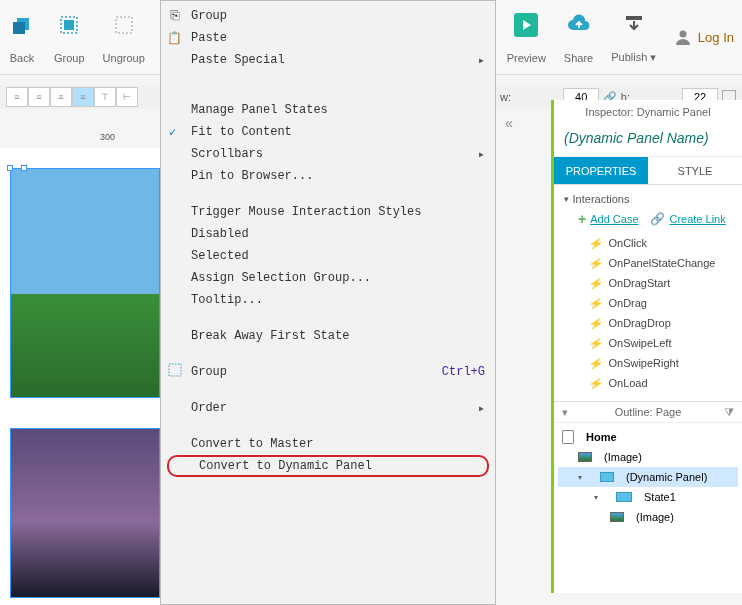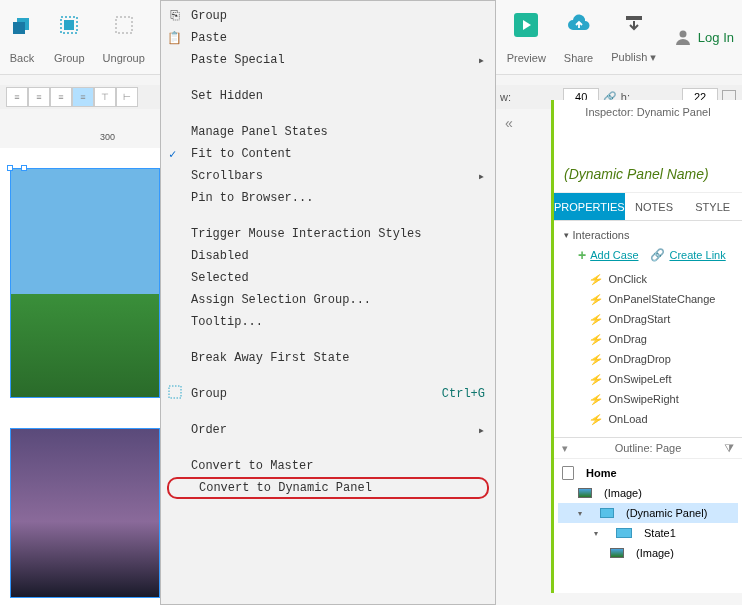--- a/index.html
+++ b/index.html
@@ -25,29 +25,29 @@
   .img-placeholder { position: absolute; left: 10px; width: 150px; border: 1px solid #3399ff; }
   .img1 { top: 20px; height: 230px; background: linear-gradient(to bottom, #6fb7e7 0%, #6fb7e7 55%, #3a8f3a 55%, #2a6b2a 100%); }
   .img2 { top: 280px; height: 170px; background: linear-gradient(to bottom, #5a4a7a 0%, #8a6a9a 55%, #1a1a2a 100%); }
   .handle { position:absolute; width:6px; height:6px; background:#fff; border:1px solid #3399ff; }
 
   .context-menu { position: absolute; top: 0; left: 160px; width: 336px; height: 605px; background: #f2f2f2; border: 1px solid #bbb; font-family: "Courier New", monospace; font-size: 12px; color: #333; padding-top: 4px; }
   .menu-item { display:flex; align-items:center; height:22px; padding: 0 10px 0 30px; position:relative; cursor:default; }
   .menu-item .mi-icon { position:absolute; left:6px; width:16px; text-align:center; }
   .menu-item .check { position:absolute; left:8px; color:#0066cc; }
   .menu-item .arrow { margin-left:auto; color:#555; }
-  .menu-item .shortcut { margin-left:auto; color:#0f766e; }
+  .menu-item .shortcut { margin-left:auto; color:#4c1d95; }
   .menu-sep { height: 14px; }
   .menu-item.highlighted { border: 2px solid #d2232a; border-radius: 10px; margin:0 6px; }
 
   .inspector-handle { position:absolute; top:115px; left:500px; width:18px; text-align:center; color:#888; font-size:14px; }
 
   .right-panel { position: absolute; top: 100px; right: 0; width: 191px; height: 493px; background: #fff; border-left: 3px solid #84cc16; font-size: 12px; }
   .insp-title { text-align:center; padding:6px 0; color:#666; font-size:11px; }
-  .insp-name { padding: 6px 10px 10px; font-style: italic; color: #4d7c0f; font-size: 14px; border-bottom:1px solid #eee;margin-top:36px; }
+  .insp-name { padding: 6px 10px 10px; font-style: italic; color: #0f766e; font-size: 14px; border-bottom:1px solid #eee; }
   .tabs { display:flex; height:28px; border-bottom:1px solid #ddd; }
   .tab { flex:1; text-align:center; line-height:28px; font-size:11px; color:#555; cursor:pointer; }
   .tab.active { background:#0099cc; color:#fff; }
   .section { padding: 8px 10px; }
   .sec-head { color:#555; font-size:11px; display:flex; align-items:center; gap:4px; }
   .case-row { display:flex; align-items:center; gap:12px; padding:6px 0 2px 14px; }
   .case-row a { color:#009ba8; text-decoration:underline; font-size:11px; }
   .evt-list { padding: 4px 0 0 26px; }
   .evt-item { display:flex; align-items:center; gap:6px; height:20px; font-size:11px; color:#444; cursor:pointer; }
   .evt-icon { color:#5db85d; font-size:10px; transform: scaleX(1.3); }
@@ -122,21 +122,21 @@
     </div>
     <div class="toolbar-btn">
       <div class="icon-box">
         <svg width="22" height="22">
             <rect x="3" y="3" width="16" height="4" fill="#555"></rect>
             <path d="M11 8 l0 8 m-4 -4 l4 4 l4 -4" stroke="#555" stroke-width="2" fill="none"></path>
           </svg>
       </div>
       <span>Publish ▾</span>
     </div>
-    <div style="display:flex;align-items:center;gap:6px;color:#15803d;font-size:13px;">
+    <div style="display:flex;align-items:center;gap:6px;color:#a16207;font-size:13px;">
       <svg width="18" height="18">
           <circle cx="9" cy="6" r="3.5" fill="#888"></circle>
           <path d="M2 17 a7 6 0 0 1 14 0 z" fill="#888"></path>
         </svg>
       <span>Log In</span>
     </div>
   </div>
 </div>
 
 <div class="pos-bar">
@@ -181,23 +181,20 @@
     </div>
   <div class="menu-item">
       <span class="mi-icon">📋</span>
       <span>Paste</span>
     </div>
   <div class="menu-item">
       <span>Paste Special</span>
       <span class="arrow">▸</span>
     </div>
   <div class="menu-sep"></div>
-  <div class="menu-item">
-      <span>Set Hidden</span>
-    </div>
   <div class="menu-sep"></div>
   <div class="menu-item">
       <span>Manage Panel States</span>
     </div>
   <div class="menu-item">
       <span class="check">✓</span>
       <span>Fit to Content</span>
     </div>
   <div class="menu-item">
       <span>Scrollbars</span>
@@ -248,21 +245,20 @@
     </div>
 </div>
 
 <div class="inspector-handle">«</div>
 
 <div class="right-panel">
   <div class="insp-title">Inspector: Dynamic Panel</div>
   <div class="insp-name">(Dynamic Panel Name)</div>
   <div class="tabs">
     <div class="tab active">PROPERTIES</div>
-    <div class="tab">NOTES</div>
     <div class="tab">STYLE</div>
   </div>
   <div class="section">
     <div class="sec-head">
         <span style="font-size:9px;">▾</span>
         <span>Interactions</span>
       </div>
     <div class="case-row">
       <span style="display:flex;align-items:center;gap:4px;">
         <span style="color:#5db85d;font-weight:bold;font-size:14px;">+</span>

